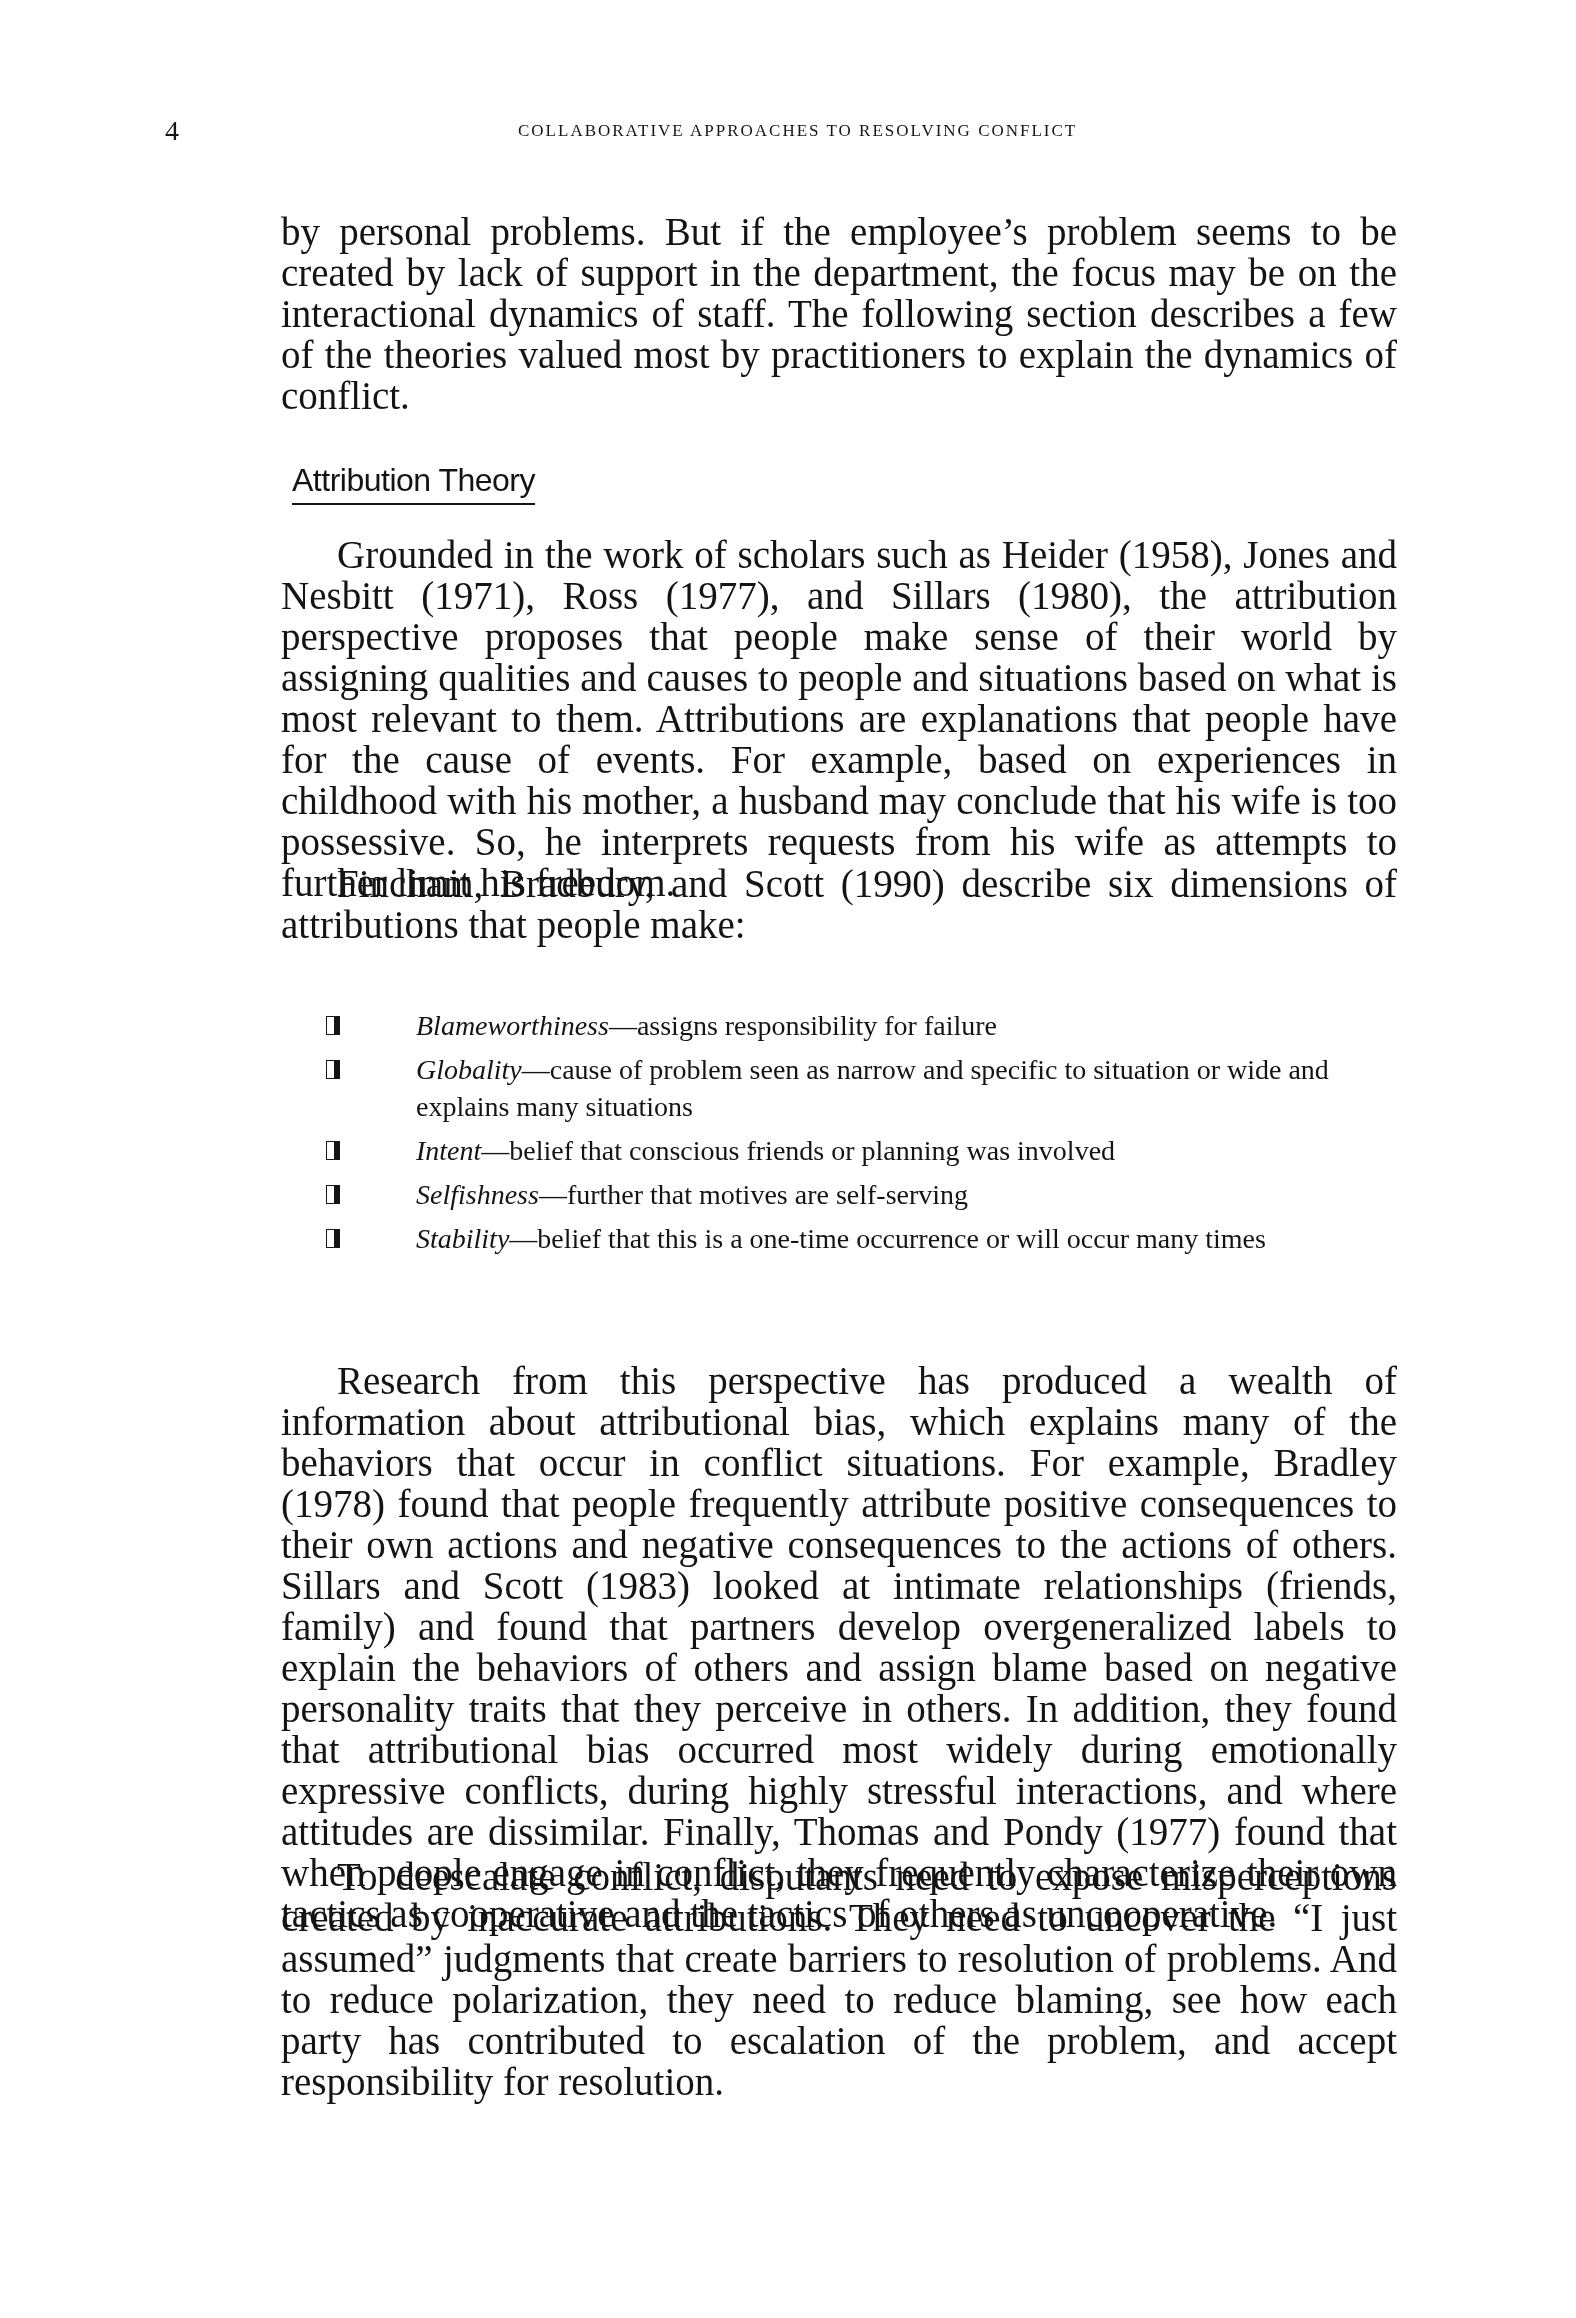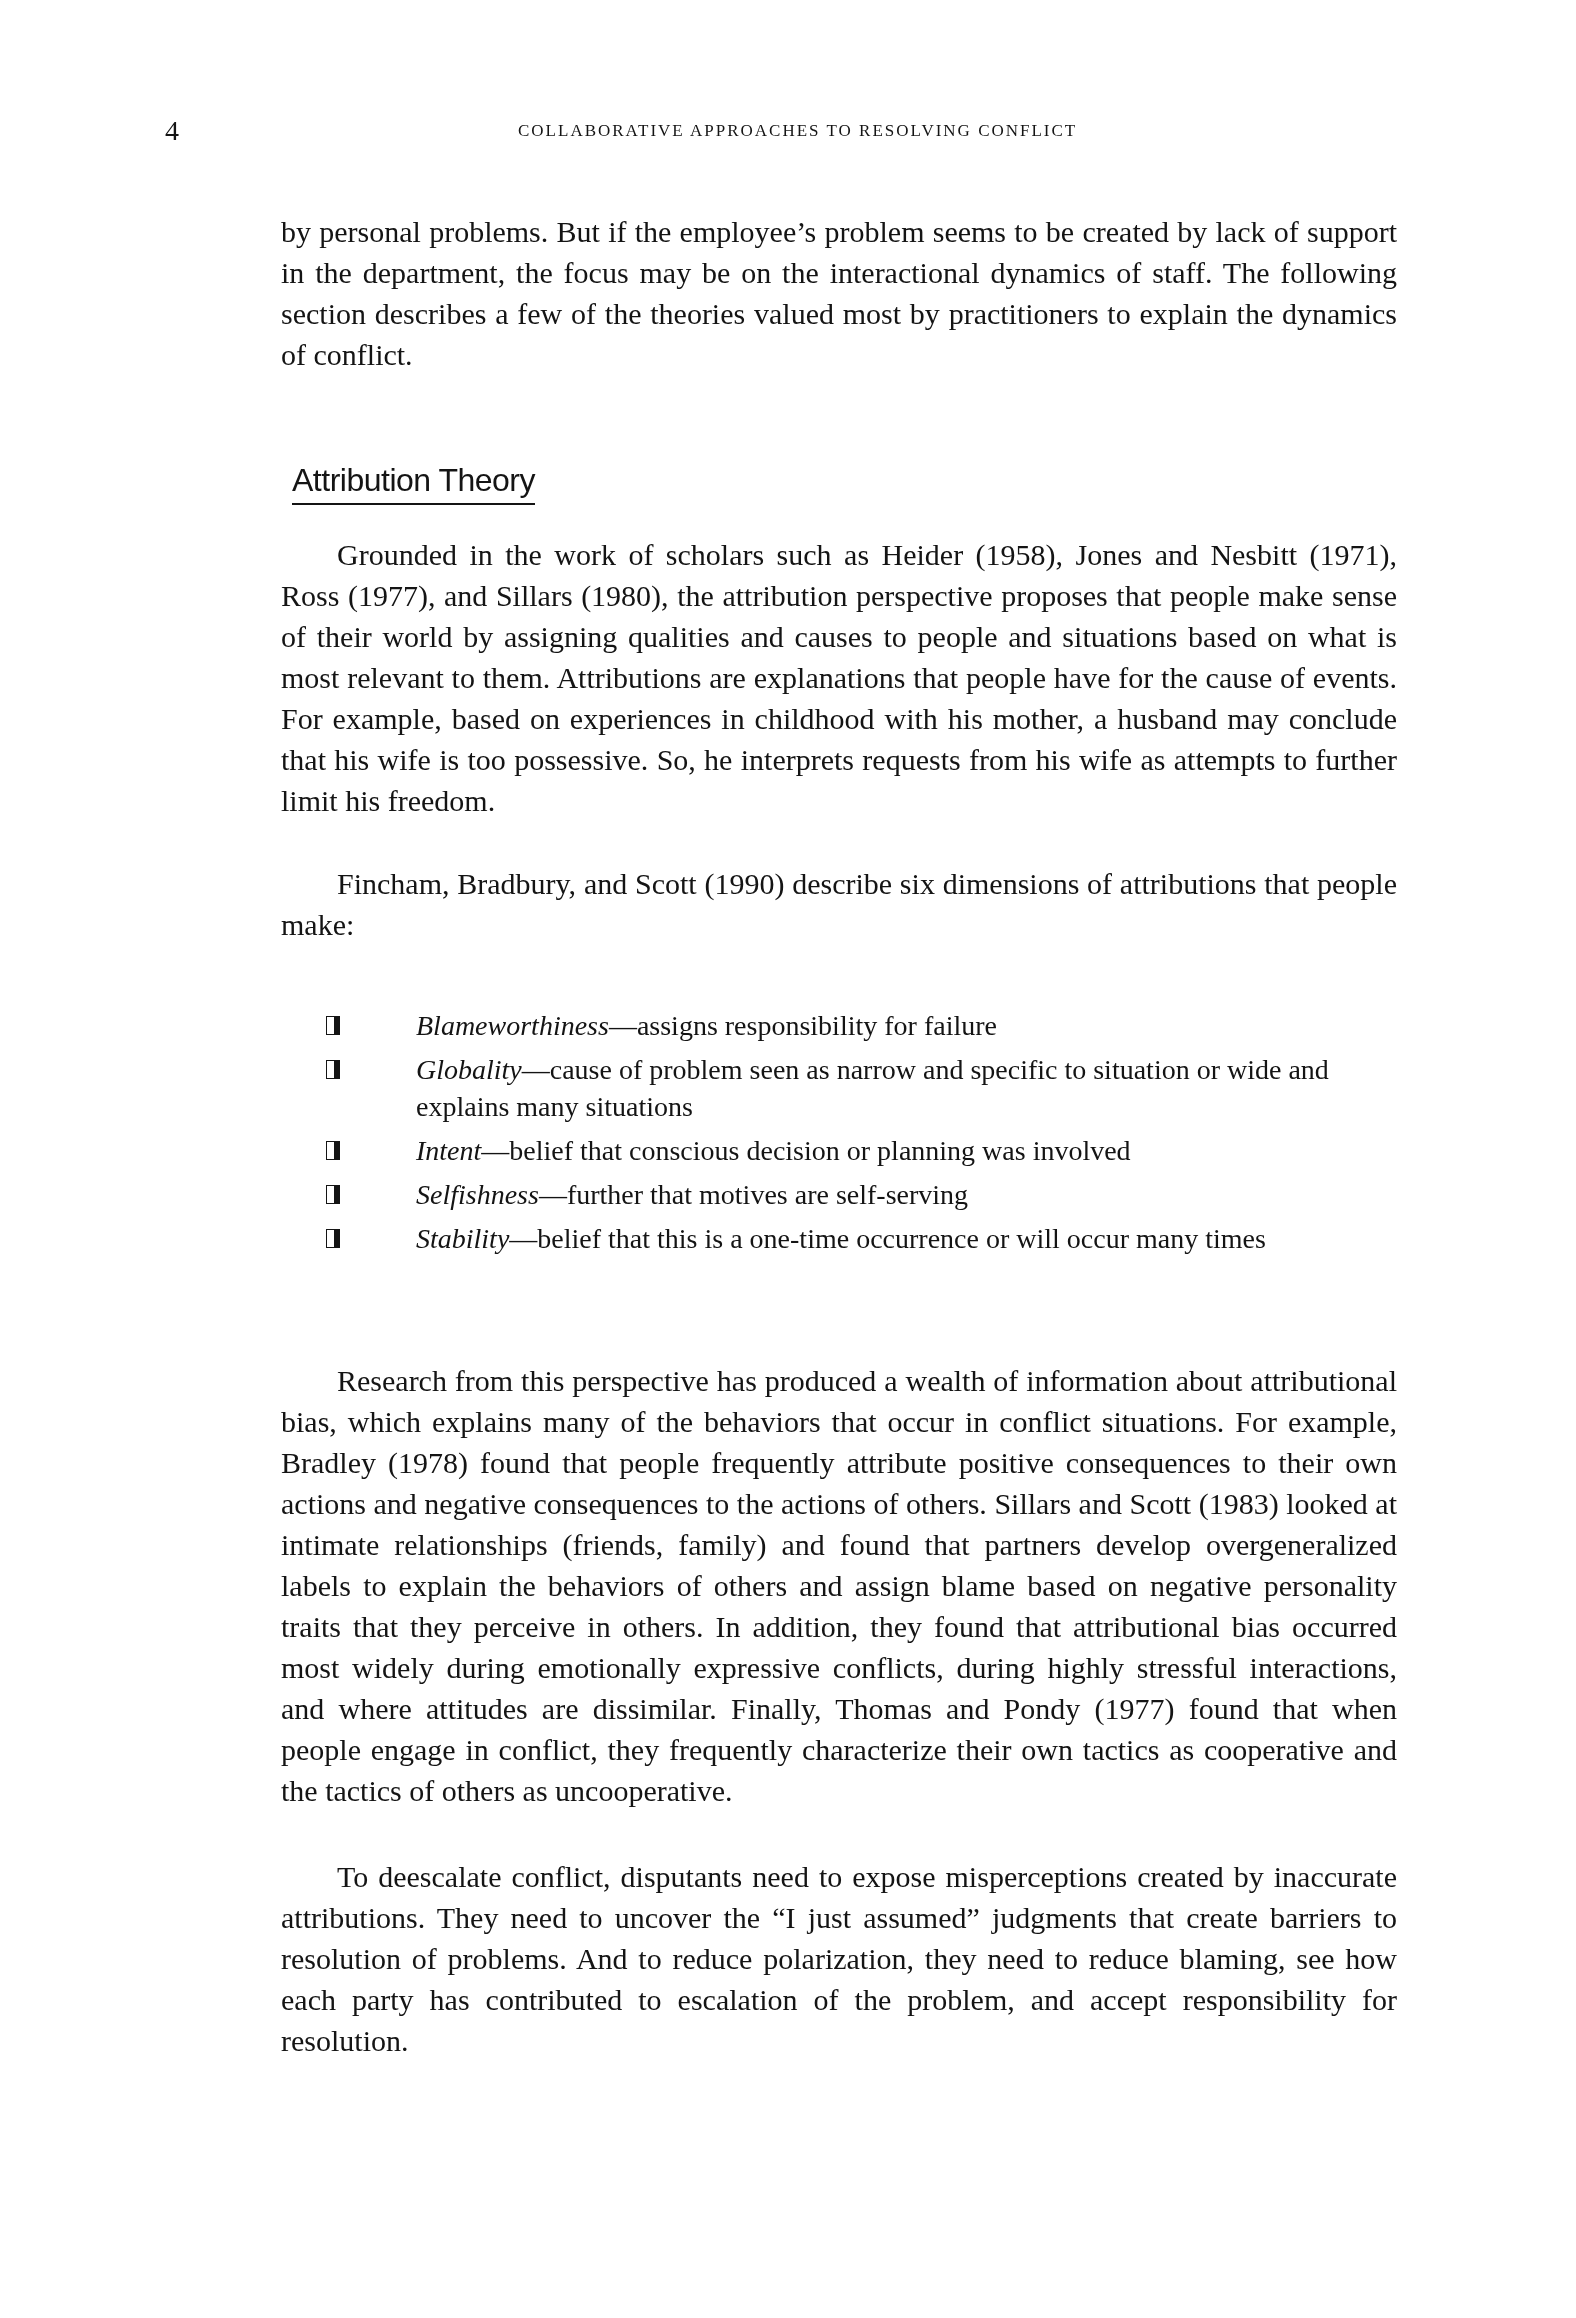--- a/index.html
+++ b/index.html
@@ -10,21 +10,21 @@
   .page-number {
     position: absolute; left: 165px; top: 115px;
     font-size: 28px; line-height: 31px;
   }
   .running-head {
     position: absolute; left: 518px; top: 115px;
     font-size: 17px; line-height: 31px; letter-spacing: 2px;
   }
   .para {
     position: absolute; left: 281px; width: 1116px;
-    font-size: 30px; line-height: 41px; text-align: justify;
+    font-size: 39px; line-height: 41px; text-align: justify;
     margin: 0;
   }
   .para.indent { text-indent: 56px; }
   .section-heading {
     position: absolute; left: 281px; top: 449px;
     font-family: "Liberation Sans", "DejaVu Sans", sans-serif;
     font-size: 32px; line-height: 40px; font-weight: normal;
     letter-spacing: -0.5px; margin: 11px;
     border-bottom: 2.3px solid #141414; padding-bottom: 3.1px;
   }
@@ -63,21 +63,21 @@
   <li class="bullet-item">
     <span class="box"></span>
     <span class="term">Blameworthiness</span><span>—assigns responsibility for failure</span>
   </li>
   <li class="bullet-item">
     <span class="box"></span>
     <span class="term">Globality</span><span>—cause of problem seen as narrow and specific to situation or wide and explains many situations</span>
   </li>
   <li class="bullet-item">
     <span class="box"></span>
-    <span class="term">Intent</span><span>—belief that conscious decision or planning was involved</span>
+    <span class="term">Intent</span><span>—belief that conscious friends or planning was involved</span>
   </li>
   <li class="bullet-item">
     <span class="box"></span>
     <span class="term">Selfishness</span><span>—further that motives are self-serving</span>
   </li>
   <li class="bullet-item">
     <span class="box"></span>
     <span class="term">Stability</span><span>—belief that this is a one-time occurrence or will occur many times</span>
   </li>
 </ul>

